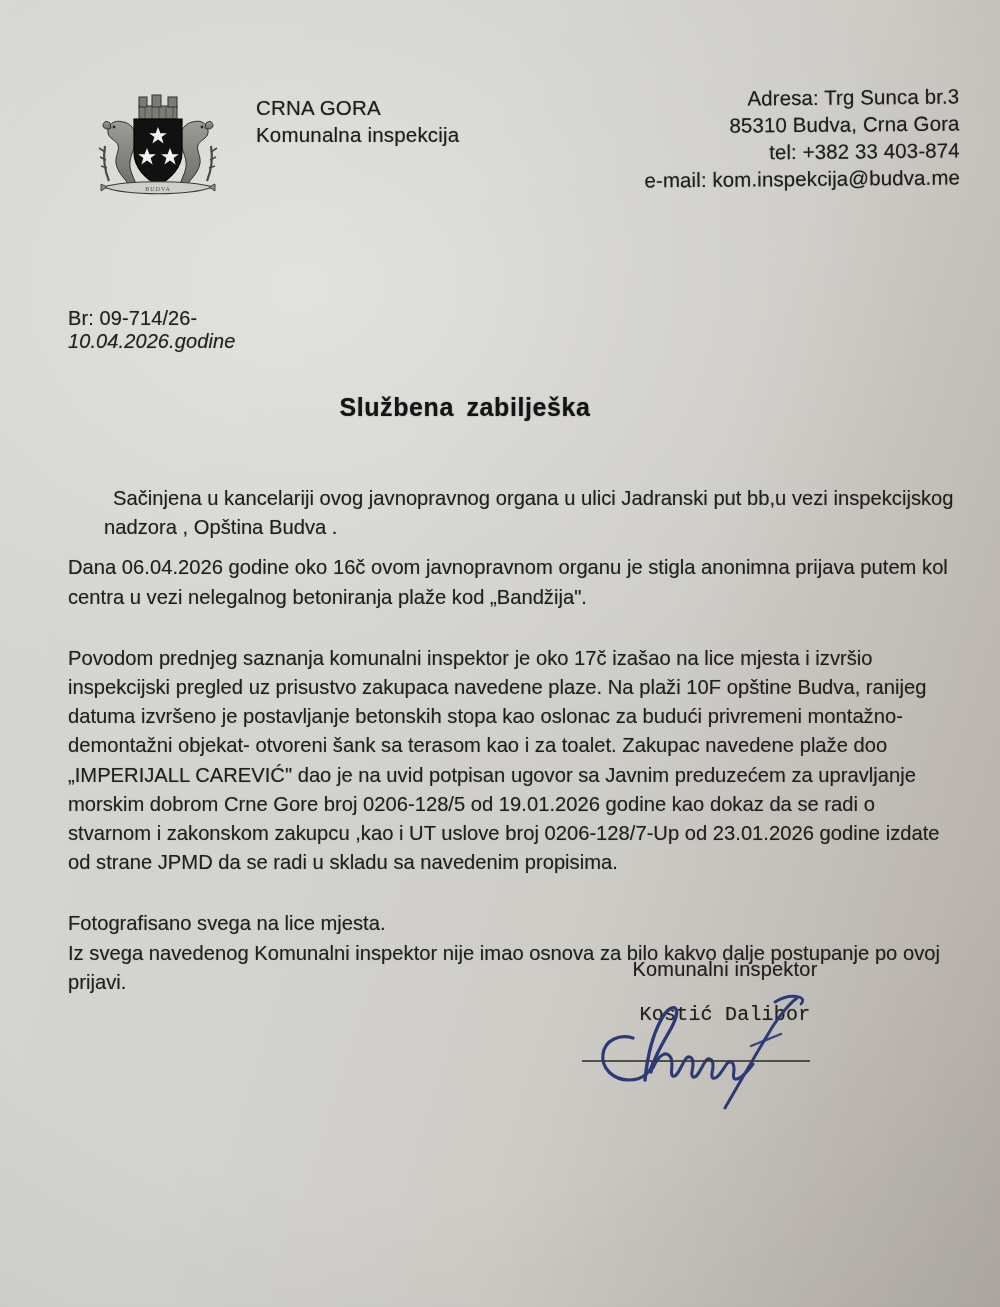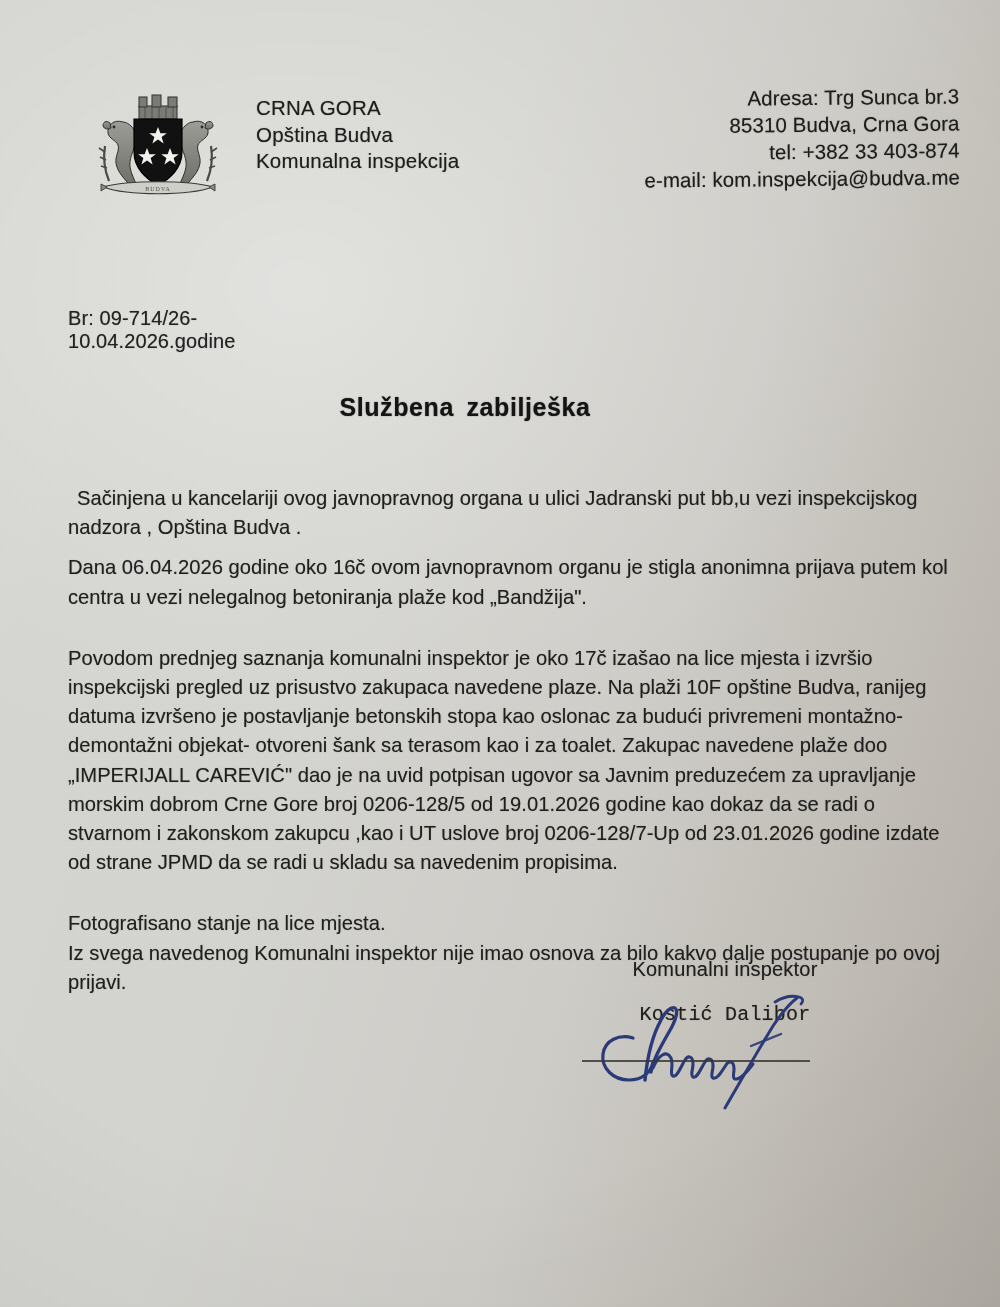--- a/index.html
+++ b/index.html
@@ -107,21 +107,21 @@
     left: 68px;
     width: 880px;
     display: flex;
     justify-content: space-between;
     font-size: 20px;
     letter-spacing: 0.1px;
     color: #222;
     text-shadow: 0 0 1px rgba(40,40,40,0.45);
     flex-direction: column;
   }
-  #doc-date { margin-right: 62px; }
+  #doc-date { margin-right: 62px; font-style: italic; }
 
   
   #doc-title {
     position: absolute;
     top: 393px;
     left: 0;
     width: 1000px;
     text-align: center;
     font-size: 25px;
     font-weight: bold;
@@ -141,20 +141,21 @@
     font-size: 20.2px;
     line-height: 29.2px;
     color: #1f1f1e;
     text-shadow: 0 0 1px rgba(40,40,40,0.42);
   }
   #body-text p {
     margin: 0 0 11px 0;
   }
   #body-text p.indent-first {
     text-indent: 9px;
+    margin-left: 36px;
   }
   #body-text p.tight {
     margin-bottom: 0;
     margin-top: 32px;
   }
 
   
   #signature-block {
     position: absolute;
     top: 958px;
@@ -271,21 +272,20 @@
 
           <path d="M20 101 C45 94 105 94 130 101 C105 110 45 110 20 101 Z" fill="#cfcfc9" stroke="#3a3a37" stroke-width="1.1"></path>
           <path d="M18 98 L24 101 L18 105 Z" fill="#8d8d88" stroke="#3a3a37" stroke-width="0.9"></path>
           <path d="M132 98 L126 101 L132 105 Z" fill="#8d8d88" stroke="#3a3a37" stroke-width="0.9"></path>
           <text x="75" y="105" text-anchor="middle" font-size="6" font-family="Liberation Serif, serif" fill="#55554f" letter-spacing="1">BUDVA</text>
         </svg>
       </div>
 
       <div id="org-block">
         <div>CRNA GORA</div>
-        <div>Opština Budva</div>
         <div>Komunalna inspekcija</div>
       </div>
 
       <div id="contact-block">
         <div class="contact-line">Adresa: Trg Sunca br.3</div>
         <div class="contact-line">85310 Budva, Crna Gora</div>
         <div class="contact-line">tel: +382 33 403-874</div>
         <div class="contact-line">e-mail: kom.inspekcija@budva.me</div>
       </div>
 
@@ -295,21 +295,21 @@
       <div>Br: 09-714/26-</div>
       <div id="doc-date">10.04.2026.godine</div>
     </div>
 
     <div id="doc-title">Službena  zabilješka</div>
 
     <div id="body-text">
       <p class="indent-first">Sačinjena u kancelariji ovog javnopravnog organa u ulici Jadranski put bb,u vezi inspekcijskog nadzora , Opština Budva .</p>
       <p>Dana 06.04.2026 godine oko 16č ovom javnopravnom organu je stigla anonimna prijava putem kol centra u vezi nelegalnog betoniranja plaže kod „Bandžija".</p>
       <p class="tight">Povodom prednjeg saznanja komunalni inspektor je oko 17č izašao na lice mjesta i izvršio inspekcijski pregled uz prisustvo zakupaca navedene plaze. Na plaži 10F opštine Budva, ranijeg datuma izvršeno je postavljanje betonskih stopa kao oslonac za budući privremeni montažno-demontažni objekat- otvoreni šank sa terasom kao i za toalet. Zakupac navedene plaže doo „IMPERIJALL CAREVIĆ" dao je na uvid potpisan ugovor  sa Javnim preduzećem za upravljanje morskim dobrom Crne Gore broj 0206-128/5 od 19.01.2026 godine kao dokaz  da se radi o stvarnom i zakonskom zakupcu ,kao i UT uslove broj 0206-128/7-Up od 23.01.2026 godine izdate od strane JPMD da se radi u skladu sa navedenim propisima.</p>
-      <p class="tight">Fotografisano stanje na lice mjesta.</p>
+      <p class="tight">Fotografisano svega na lice mjesta.</p>
       <p>Iz svega navedenog Komunalni inspektor nije imao osnova za bilo kakvo dalje postupanje po ovoj prijavi.</p>
     </div>
 
     <div id="signature-block">
       <div class="sig-label">Komunalni inspektor</div>
       <div class="sig-label" id="sig-name">Kostić Dalibor</div>
 
       <div id="sig-art">
         <svg width="300" height="140" viewBox="0 0 300 140">
           <g fill="none" stroke="#2b3a78" stroke-linecap="round" stroke-linejoin="round">

